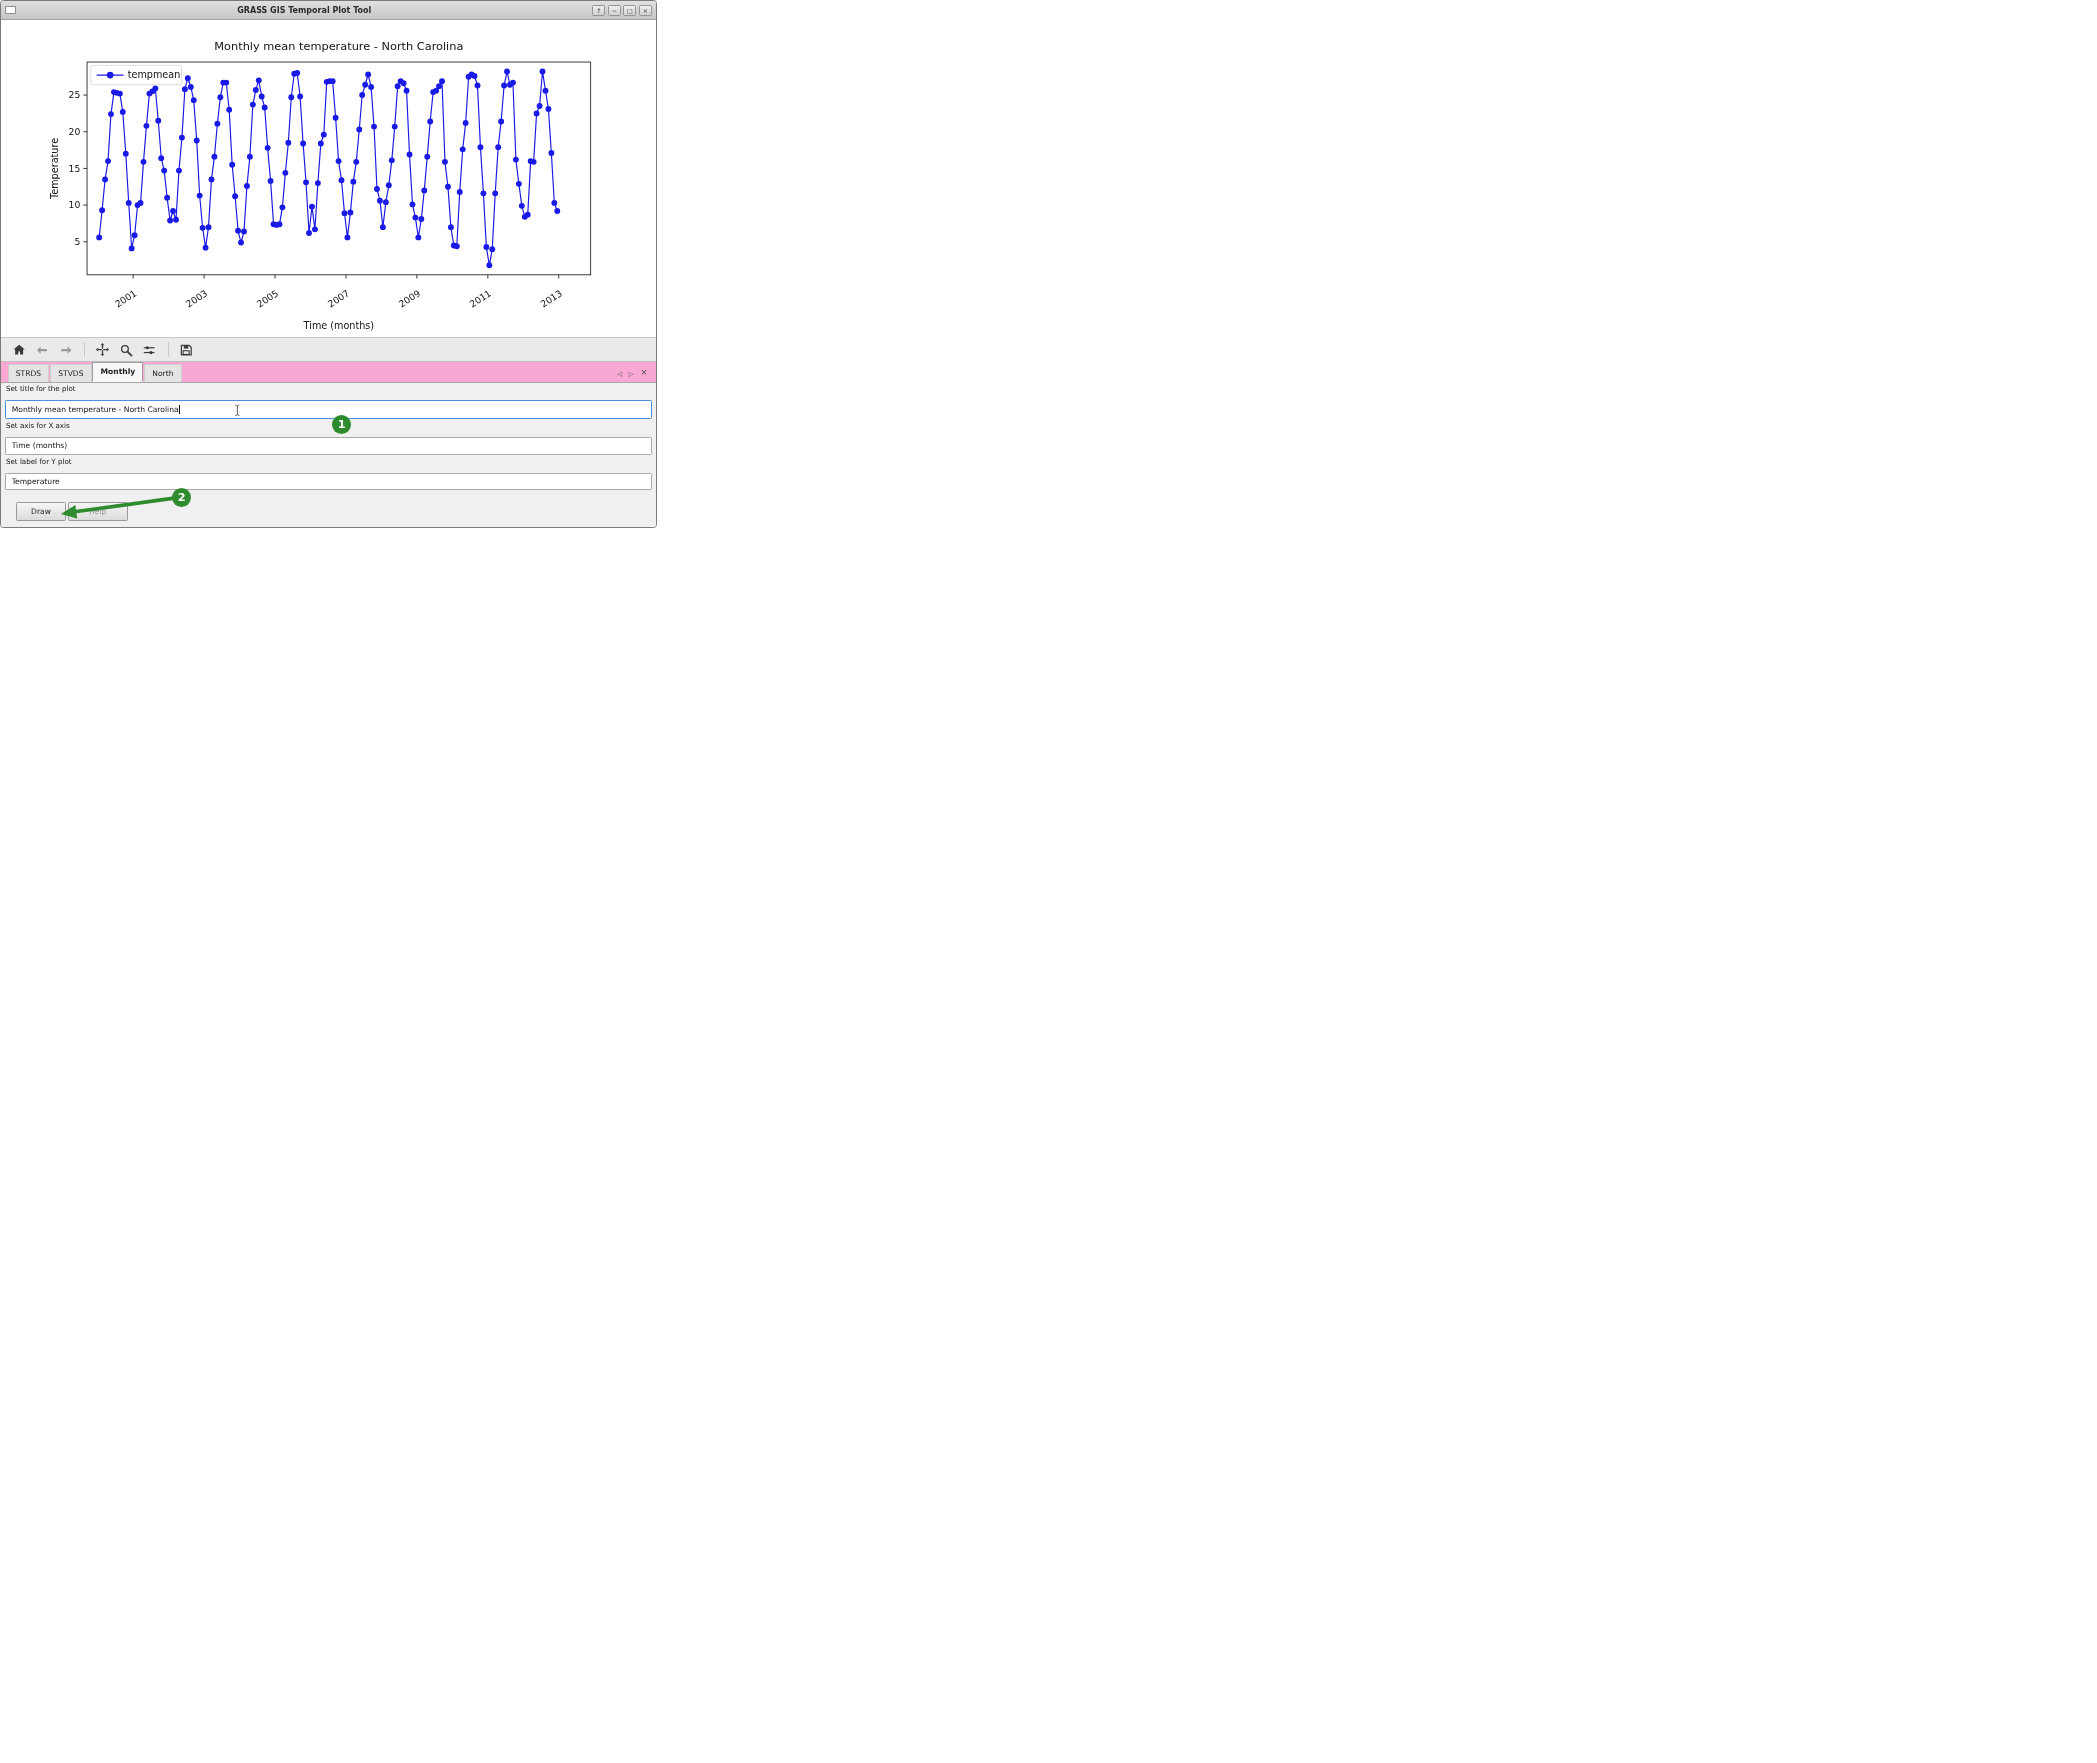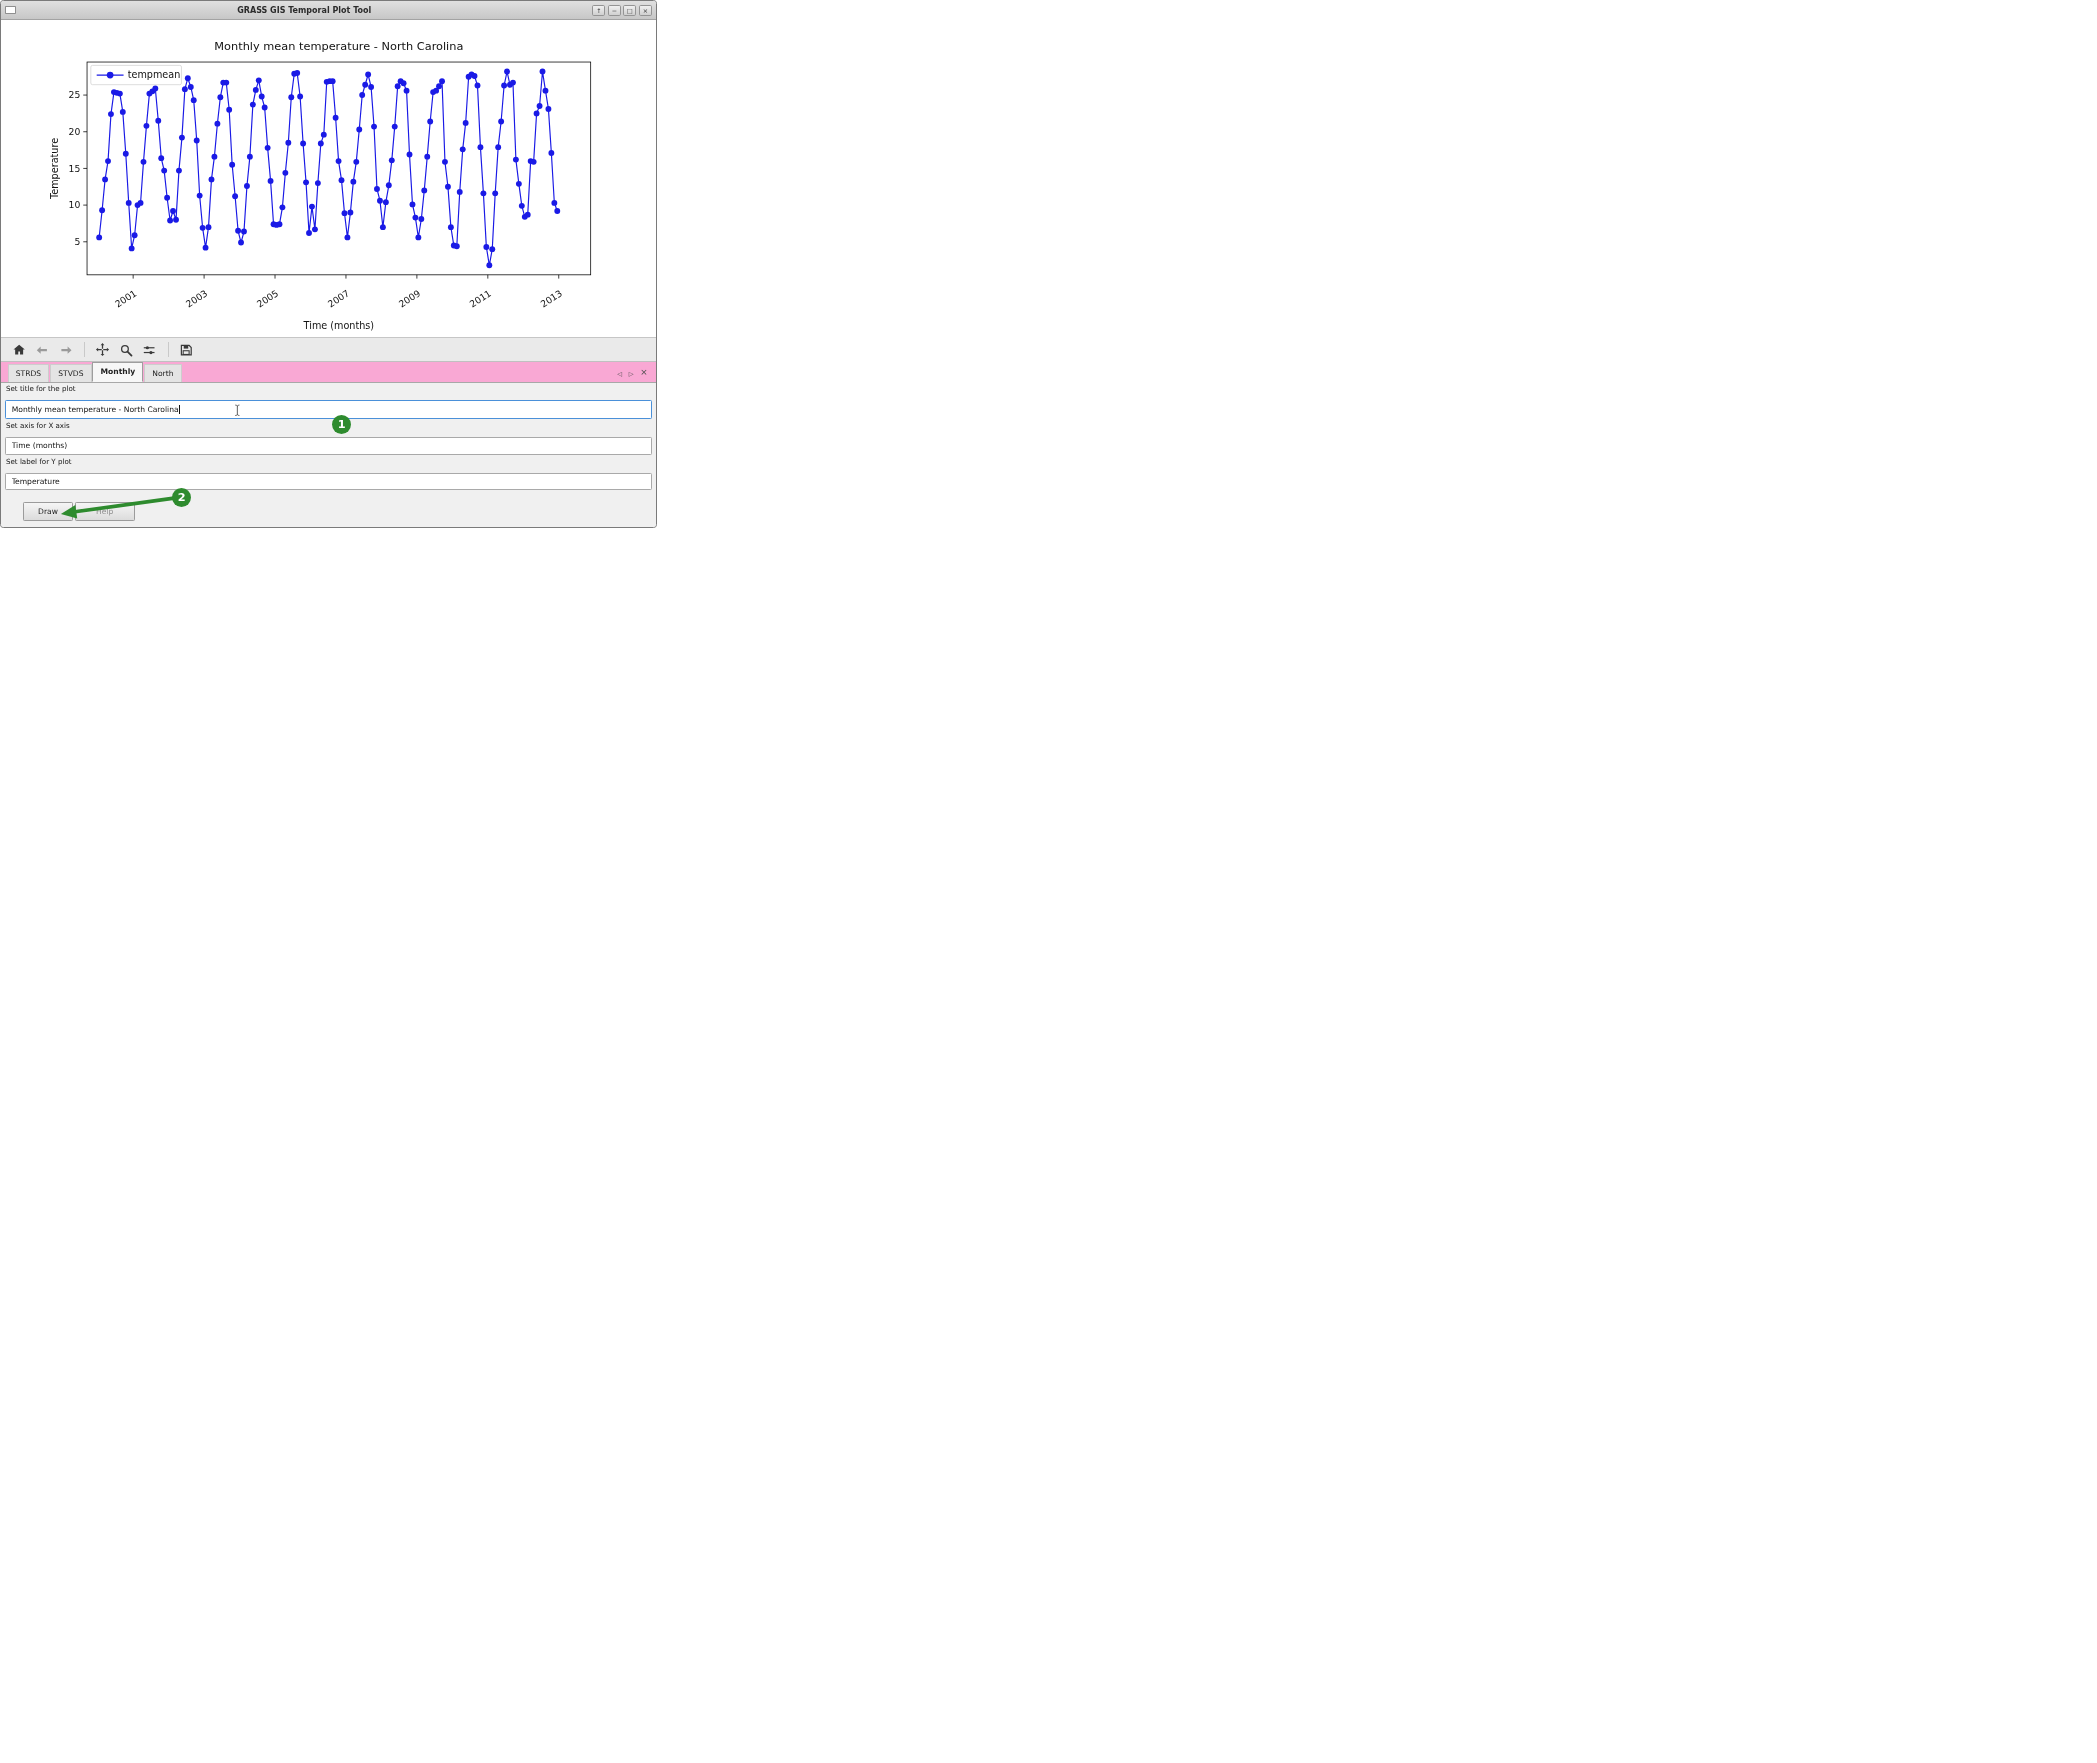--- a/index.html
+++ b/index.html
@@ -63,21 +63,21 @@
     font-size:7.6px; color:#141414; position:relative;
   }
   .caret { width:0.8px; height:9.2px; background:#111; margin-left:0.8px; }
   .ibeam { position:absolute; left:228px; top:2.9px; }
   input.textbox {
     display:block; width:calc(100% - 8.4px); margin:0 4.2px 2.5px; height:17.6px;
     border:0.4px solid #a9a9a9; border-radius:1.3px; background:#fff; color:#141414;
     font-size:7.6px; padding:0 5.5px; font-family:inherit; outline:none;
   }
   
-  .footer { position:absolute; left:22px; top:119px; display:flex; gap:1.7px; }
+  .footer { position:absolute; left:15px; top:119px; display:flex; gap:1.7px; }
   .btn {
     min-width:50px; height:19.3px; border:0.4px solid #9b9b9b; border-radius:1.3px;
     background:linear-gradient(#f5f5f5,#dcdcdc); font-size:7.6px; color:#1c1c1c;
     display:flex; align-items:center; justify-content:center; font-family:inherit;
   }
   .btn.help { min-width:60px; color:#8f8f8f; }
   
   .badge {
     position:absolute; width:19.3px; height:19.3px; border-radius:50%;
     background:#2e8b2e; color:#fff; font-size:11.3px; font-weight:bold;

